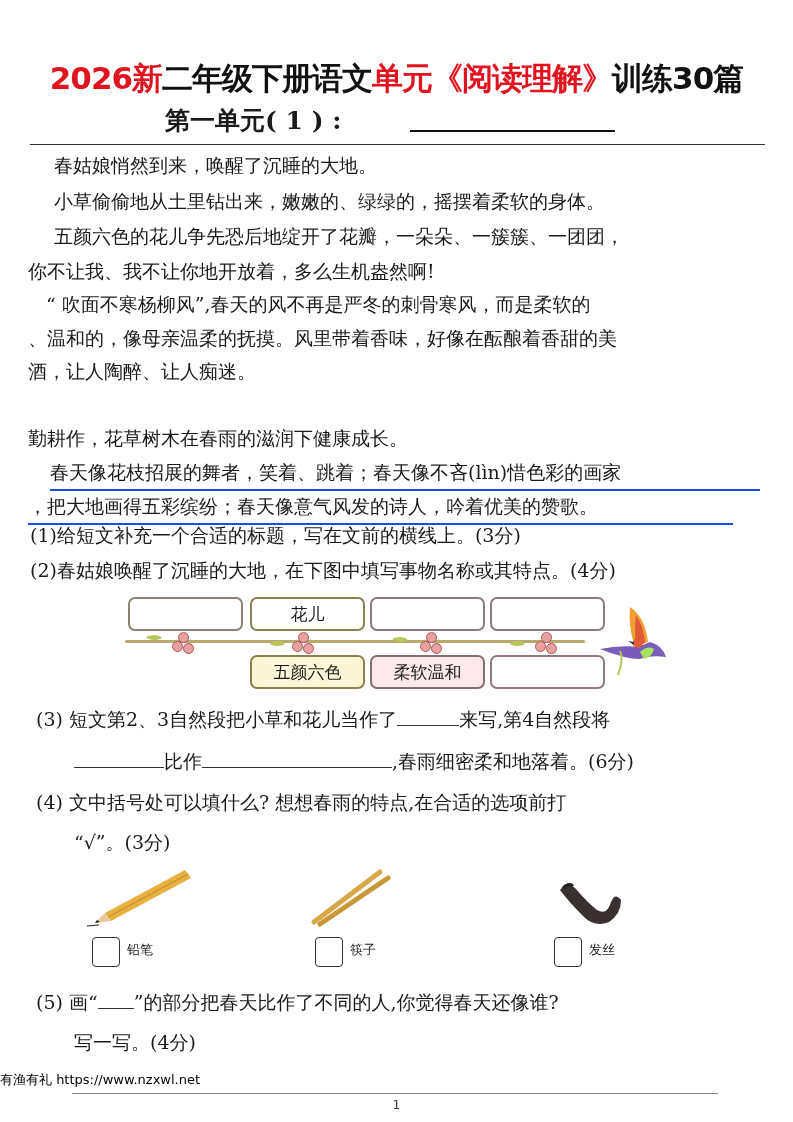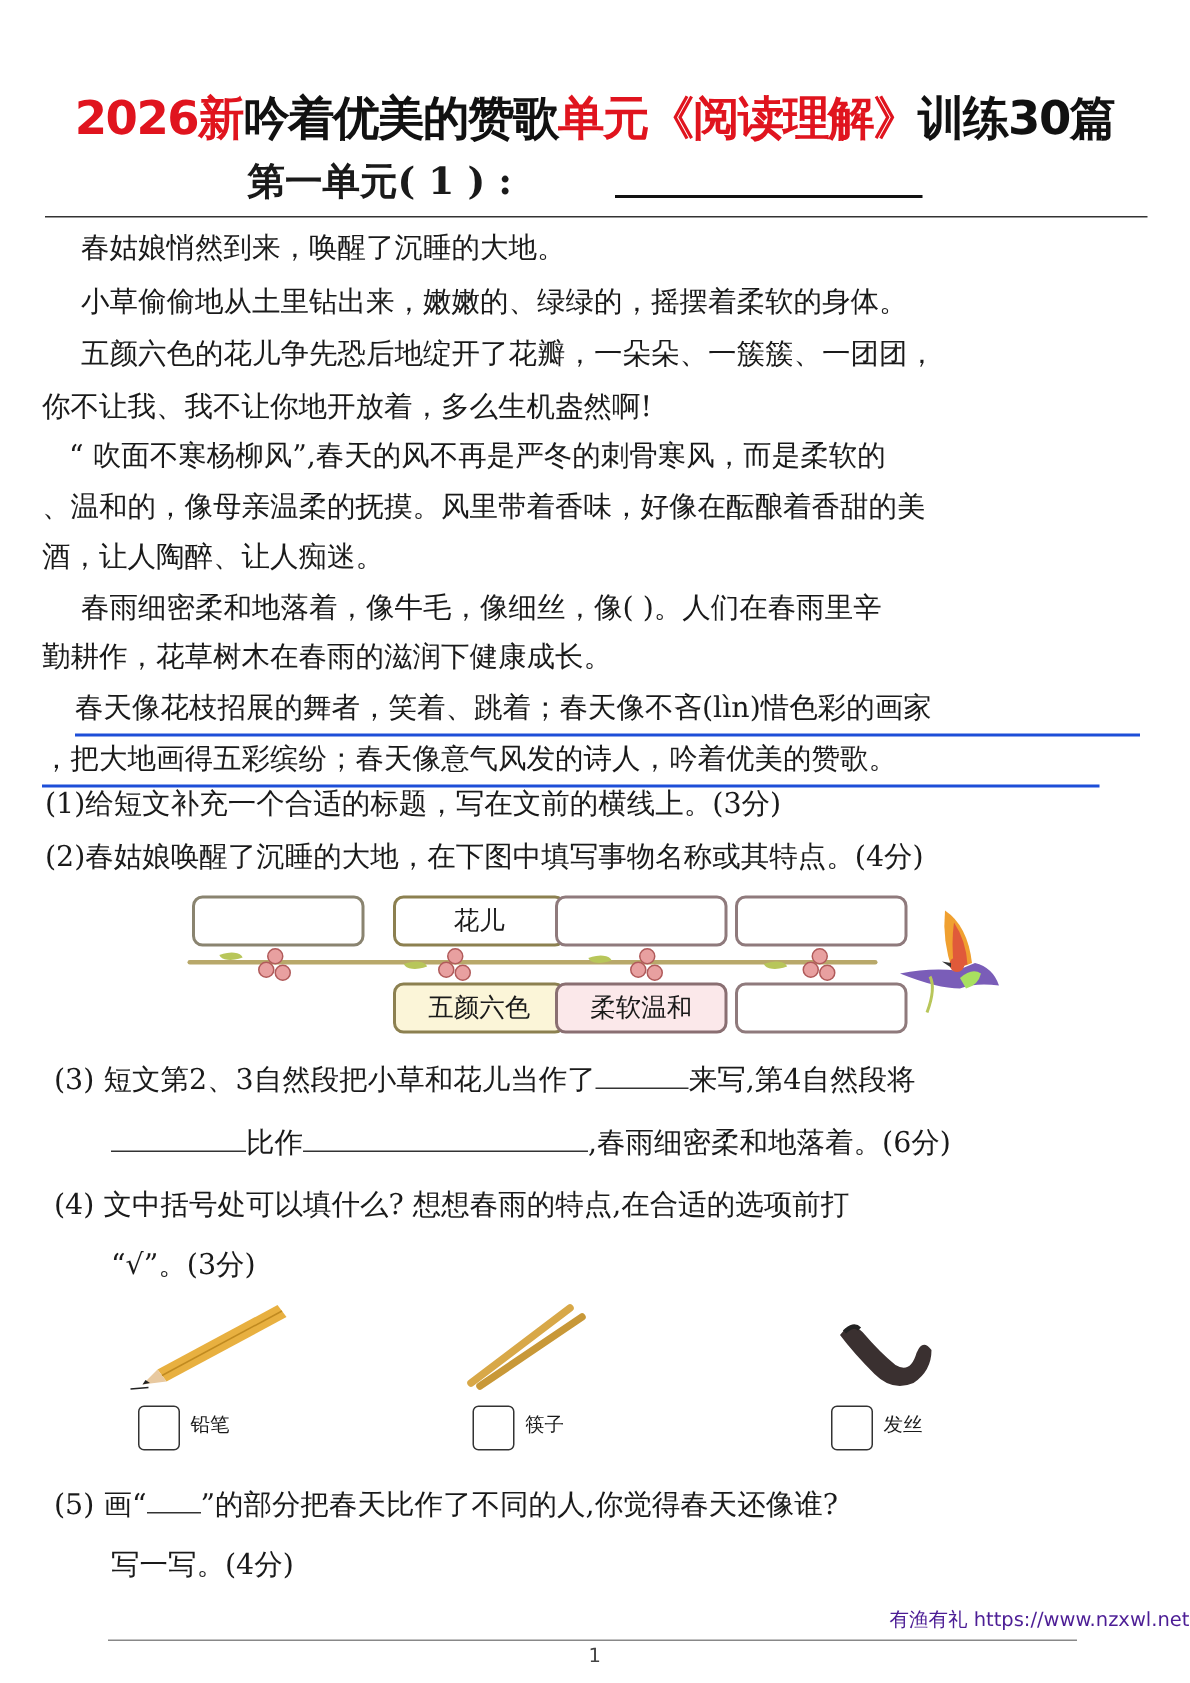--- a/index.html
+++ b/index.html
@@ -33,21 +33,21 @@
     .blank { display: inline-block; border-bottom: 1.5px solid #333; height: 20px; vertical-align: baseline; }
 
     
     .diagram { left: 125px; top: 592px; width: 545px; height: 100px; }
     .frame {
       position: absolute; width: 115px; height: 34px; border-radius: 7px;
       border: 2px solid #8a8470; background: #fff; box-sizing: border-box;
       text-align: center; line-height: 30px; font-size: 17px; font-family: "DejaVu Sans", sans-serif;
     }
     .frame.green { background: #eef5dc; border-color: #7f8a5a; }
-    .frame.yellow { background: #fbf5d8; border-color: #8c8050; margin-left: 12px; }
+    .frame.yellow { background: #fbf5d8; border-color: #8c8050; }
     .frame.pink { background: #fbe8ea; border-color: #8a6f72; }
     .frame.pinkborder { border-color: #8f7a7c; }
     .vine {
       position: absolute; top: 48px; height: 3px; background: #b8a86a; border-radius: 2px;
     }
     .leaf {
       position: absolute; width: 14px; height: 7px; background: #b8c65a;
       border-radius: 0 100% 0 100%; transform: rotate(-20deg);
     }
     .flower { position: absolute; width: 22px; height: 22px; }
@@ -57,48 +57,47 @@
     }
 
     
     .checkbox {
       position: absolute; width: 28px; height: 30px; border: 1.5px solid #333; border-radius: 4px;
       box-sizing: border-box; background: #fff;
     }
     .opt-label { position: absolute; font-size: 13px; white-space: nowrap; font-family: "DejaVu Sans", sans-serif; }
 
     .footer-text {
-      left: 0; width: 793px; top: 1071px; text-align: right; font-size: 13px; color: #4c1d95;
+      left: 0; width: 793px; top: 1071px; text-align: left; font-size: 13px; color: #000000;
       font-family: "DejaVu Sans", sans-serif;
     }
     .footer-rule { left: 72px; top: 1093px; width: 646px; border-top: 1.2px solid #888; }
     .page-num {
       left: 0; width: 793px; top: 1097px; text-align: center; font-size: 13px; color: #444;
       font-family: "DejaVu Sans", sans-serif;
     }
   </style>
 </head>
 <body>
 
 <div class="abs title">
-  <span class="red">2026</span><span class="red">新</span><span class="blk">吟着优美的赞歌</span><span class="red">单元《阅读理解》</span><span class="blk">训练30篇</span>
+  <span class="red">2026</span><span class="red">新</span><span class="blk">二年级下册语文</span><span class="red">单元《阅读理解》</span><span class="blk">训练30篇</span>
 </div>
 <div class="abs subtitle">第一单元( 1 ) :</div>
 <div class="abs subtitle-blank"></div>
 <div class="abs top-rule"></div>
 
 <div class="abs para" style="top:148px; height:370px;">
   <div class="line" style="left:26px; top:0;">春姑娘悄然到来，唤醒了沉睡的大地。</div>
   <div class="line" style="left:26px; top:36px;">小草偷偷地从土里钻出来，嫩嫩的、绿绿的，摇摆着柔软的身体。</div>
   <div class="line" style="left:26px; top:71px;">五颜六色的花儿争先恐后地绽开了花瓣，一朵朵、一簇簇、一团团，</div>
   <div class="line" style="left:0; top:106px;">你不让我、我不让你地开放着，多么生机盎然啊!</div>
   <div class="line" style="left:18px; top:139px;">“ 吹面不寒杨柳风”,春天的风不再是严冬的刺骨寒风，而是柔软的</div>
   <div class="line" style="left:0; top:173px;">、温和的，像母亲温柔的抚摸。风里带着香味，好像在酝酿着香甜的美</div>
   <div class="line" style="left:0; top:206px;">酒，让人陶醉、让人痴迷。</div>
-  <div class="line" style="left:26px; top:240px;">春雨细密柔和地落着，像牛毛，像细丝，像(      )。人们在春雨里辛</div>
   <div class="line" style="left:0; top:273px;">勤耕作，花草树木在春雨的滋润下健康成长。</div>
   <div class="line ul-line" style="left:22px; top:307px; width:710px;">春天像花枝招展的舞者，笑着、跳着；春天像不吝(lìn)惜色彩的画家</div>
   <div class="line ul-line" style="left:0; top:341px; width:705px;">，把大地画得五彩缤纷；春天像意气风发的诗人，吟着优美的赞歌。</div>
 </div>
 
 <div class="abs q" style="left:30px; top:523px;">(1)给短文补充一个合适的标题，写在文前的横线上。(3分)</div>
 <div class="abs q" style="left:30px; top:558px;">(2)春姑娘唤醒了沉睡的大地，在下图中填写事物名称或其特点。(4分)</div>
 
 <div class="abs diagram">
   <div class="frame" style="left:3px; top:5px;"></div>

